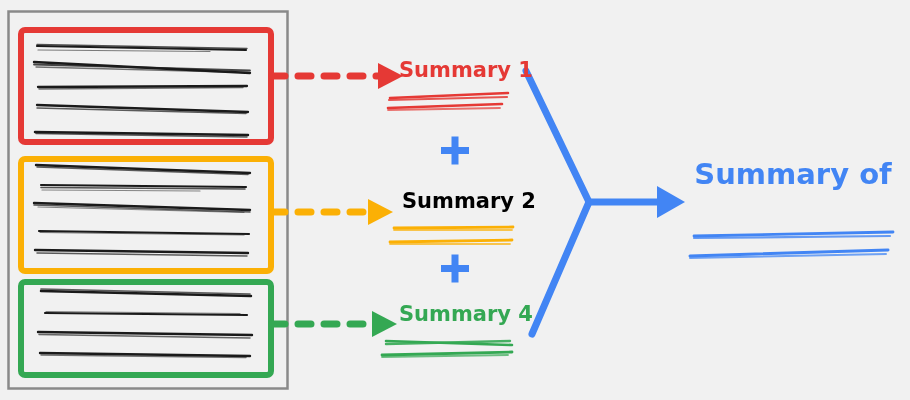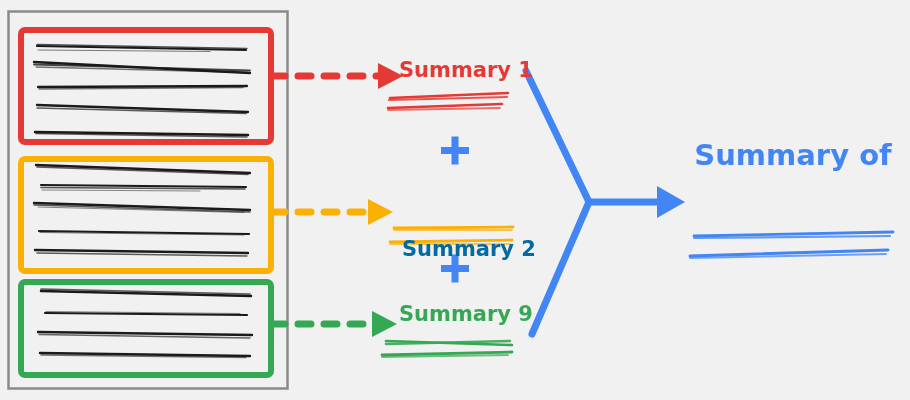--- a/index.html
+++ b/index.html
@@ -24,20 +24,21 @@
   }
   .summary-label {
     font-size: 21px;
     font-weight: 600;
     font-family: "DejaVu Sans", sans-serif;
   }
   .final-label {
     font-size: 29px;
     font-weight: 600;
     font-family: "DejaVu Sans", sans-serif;
+    margin-top: 19px;
   }
 </style>
 </head>
 <body>
 
 <div id="canvas">
 
   <svg id="diagram-svg" viewBox="0 0 910 400" xmlns="http://www.w3.org/2000/svg">
 
     <rect x="8.5" y="11.5" width="279" height="377" fill="none" stroke="#8a8a8a" stroke-width="2.5"></rect>
@@ -143,22 +144,22 @@
     <g stroke="#4285f4" fill="none" stroke-linecap="round">
       <path d="M694 236 L893 232" stroke-width="2.8"></path>
       <path d="M694 238 L890 236" stroke-width="2.2" opacity="0.8"></path>
       <path d="M690 256 L888 250" stroke-width="3"></path>
       <path d="M690 258 L886 254" stroke-width="2" opacity="0.75"></path>
     </g>
   </svg>
 
   <div class="summary-label" style="position:absolute; left:399px; top:58px; color:#e53935;">Summary 1</div>
 
-  <div class="summary-label" style="position:absolute; left:402px; top:189px; color:#0369a1;margin-top:48px;">Summary 2</div>
+  <div class="summary-label" style="position:absolute; left:402px; top:189px; color:#000000;">Summary 2</div>
 
-  <div class="summary-label" style="position:absolute; left:399px; top:302px; color:#34a853;">Summary 9</div>
+  <div class="summary-label" style="position:absolute; left:399px; top:302px; color:#34a853;">Summary 4</div>
 
   <div style="position:absolute; left:690px; top:136px; width:206px;
               text-align:center; color:#4285f4; line-height:38px;">
     <div class="final-label">Summary of</div>
   </div>
 
 </div>
 
 </body></html>

